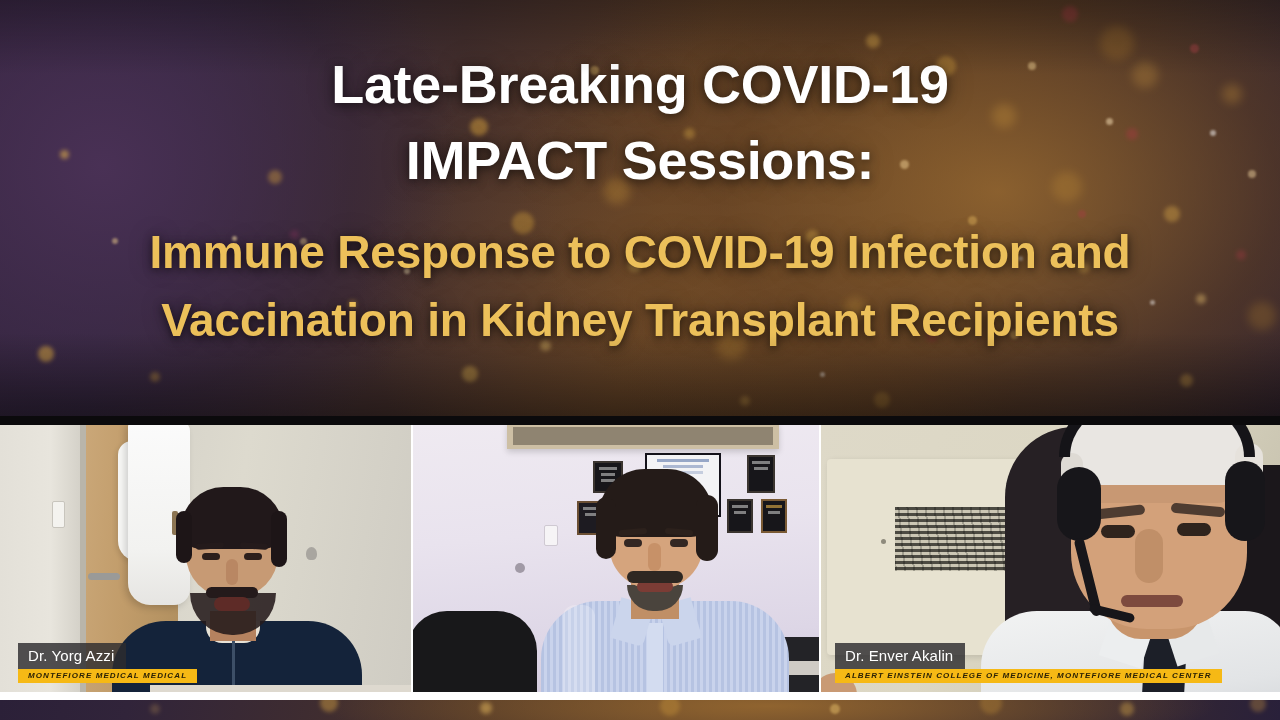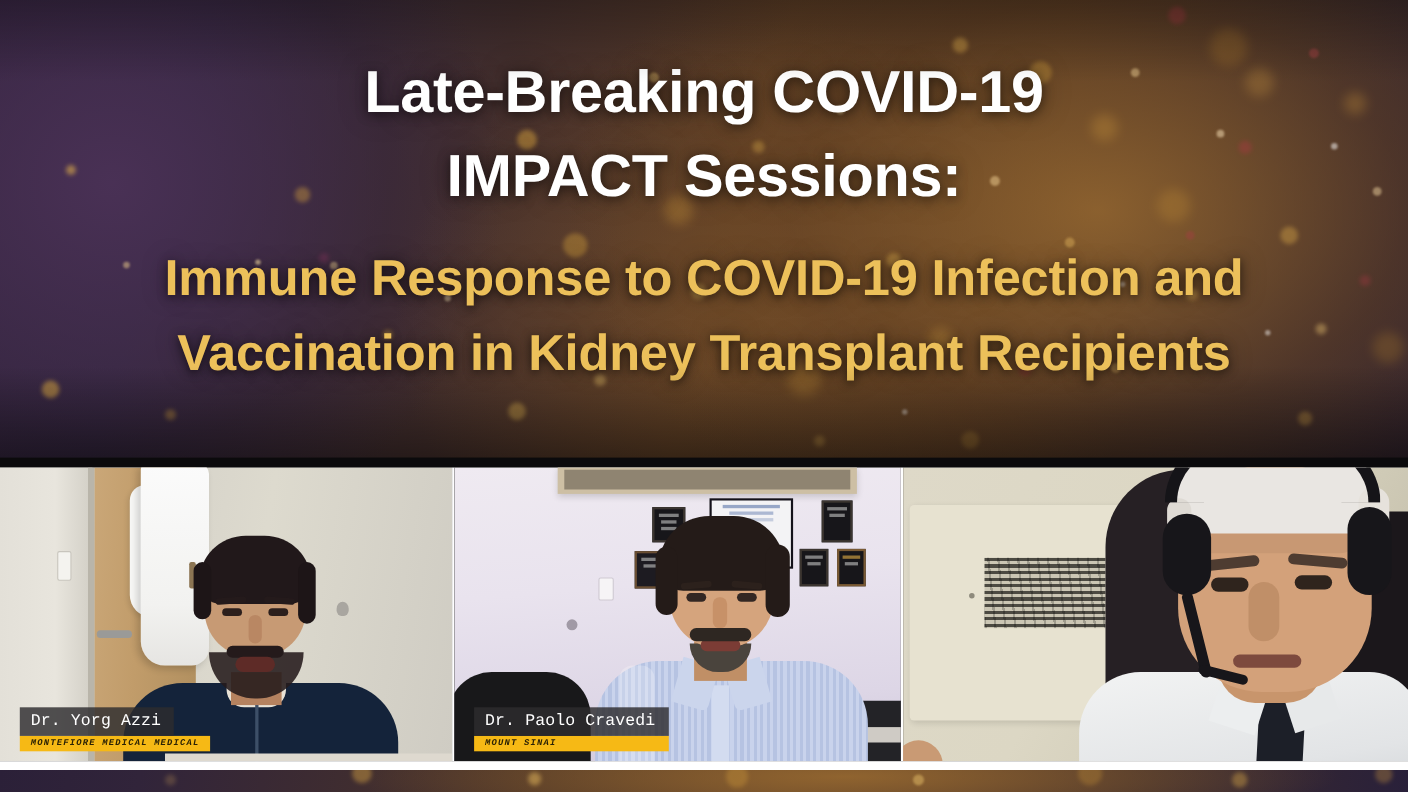--- a/index.html
+++ b/index.html
@@ -46,21 +46,21 @@
     color:#ecc05a; font-weight:700; font-size:46px; line-height:68px;
     letter-spacing:-0.2px;
     text-shadow:0 2px 9px rgba(0,0,0,.6), 0 0 22px rgba(0,0,0,.35);
     white-space:nowrap;
   }
   .sub-gap { height:20px; }
 
   
   .grid {
     position:absolute; left:0; top:425px; width:1280px; height:267px;
-    display:flex; gap:2px; background:#ffffff;font-family:Liberation Mono, monospace;
+    display:flex; gap:2px; background:#ffffff;
   }
   .pane { position:relative; overflow:hidden; background:#222; }
   .pane.p1 { width:411px; }
   .pane.p2 { width:406px; }
   .pane.p3 { width:459px; }
 
   
   .p1-bg { position:absolute; inset:0; background:linear-gradient(100deg,#d9d6cf 0%,#d4d1c8 28%,#dddace 55%,#cfccc3 100%); }
   .p1-door { position:absolute; left:0; top:0; width:84px; height:100%;
     background:linear-gradient(90deg,#e3e0d8 0%,#e8e5dd 60%,#d2cfc6 100%); }
@@ -342,24 +342,20 @@
       <div class="p2-hairL"></div>
       <div class="p2-hairR"></div>
       <div class="p2-brow1"></div>
       <div class="p2-brow2"></div>
       <div class="p2-eye1"></div>
       <div class="p2-eye2"></div>
       <div class="p2-nose"></div>
       <div class="p2-mouth"></div>
       <div class="p2-stache"></div>
 
-      <div class="nameplate np2">
-        <div class="np-name">Dr. Paolo Cravedi</div>
-        <div class="np-org">MOUNT SINAI</div>
-      </div>
     </div>
 
     <div class="pane p3">
       <div class="p3-bg"></div>
       <div class="p3-unit"></div>
       <div class="p3-vent"></div>
       <div class="p3-vent2"></div>
       <div class="p3-dot"></div>
       <div class="p3-chair"></div>
       <div class="p3-chair2"></div>
@@ -379,20 +375,24 @@
       <div class="p3-eye2"></div>
       <div class="p3-nose"></div>
       <div class="p3-mouth"></div>
       <div class="p3-hs-band"></div>
       <div class="p3-hs-cup"></div>
       <div class="p3-hs-cupR"></div>
       <div class="p3-hs-arm"></div>
       <div class="p3-hs-mic"></div>
       <div class="p3-hand"></div>
 
+      <div class="nameplate np3">
+        <div class="np-name">Dr. Enver Akalin</div>
+        <div class="np-org">ALBERT EINSTEIN COLLEGE OF MEDICINE, MONTEFIORE MEDICAL CENTER</div>
+      </div>
     </div>
   </div>
 
   <div class="white-gap" style="top:692px;height:8px;"></div>
 
   <div class="footer-strip">
     <div class="bokeh" id="bokeh2">
         <div class="bk s" style="left: 320px; top: -6px; width: 18px; height: 18px; background: rgb(213, 162, 67); opacity: 0.45;"></div>
         <div class="bk s" style="left: 480px; top: 2px; width: 12px; height: 12px; background: rgb(232, 187, 94); opacity: 0.5;"></div>
         <div class="bk s" style="left: 660px; top: -4px; width: 20px; height: 20px; background: rgb(200, 148, 57); opacity: 0.4;"></div>

